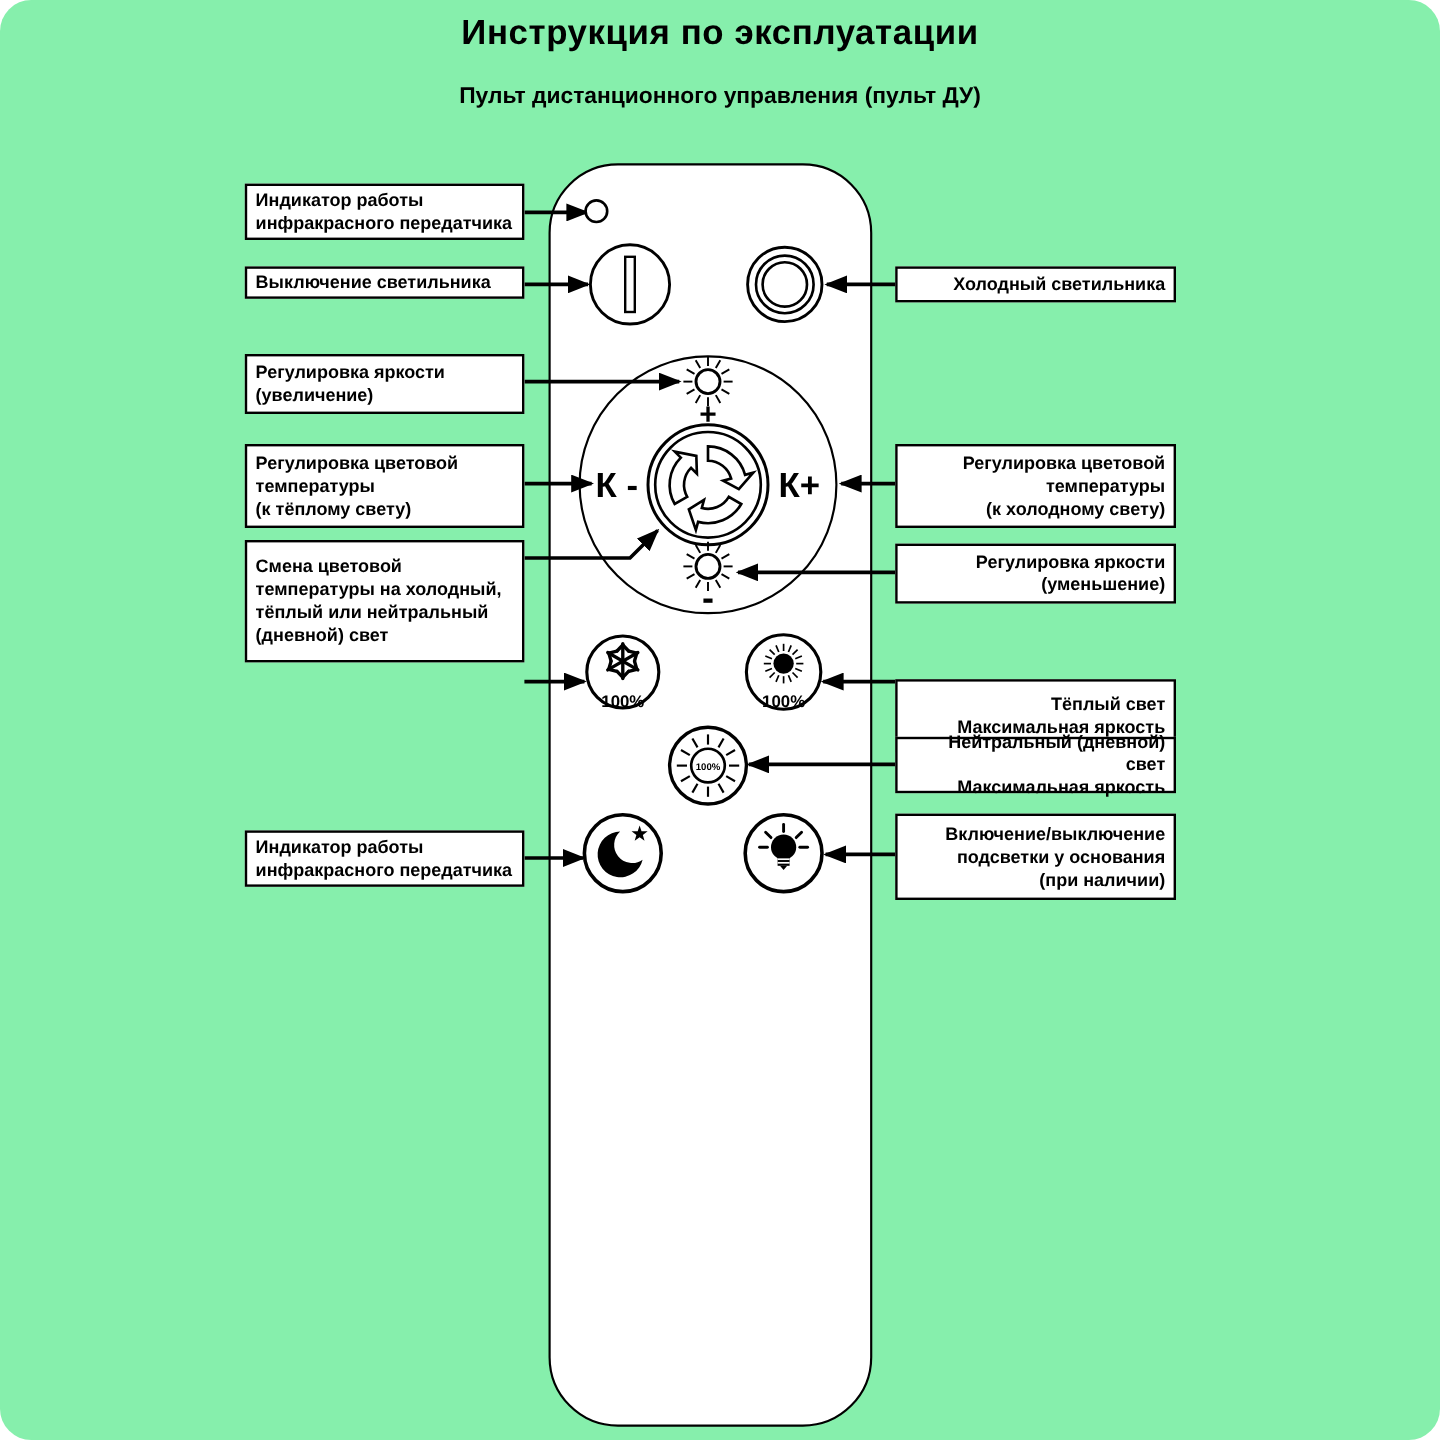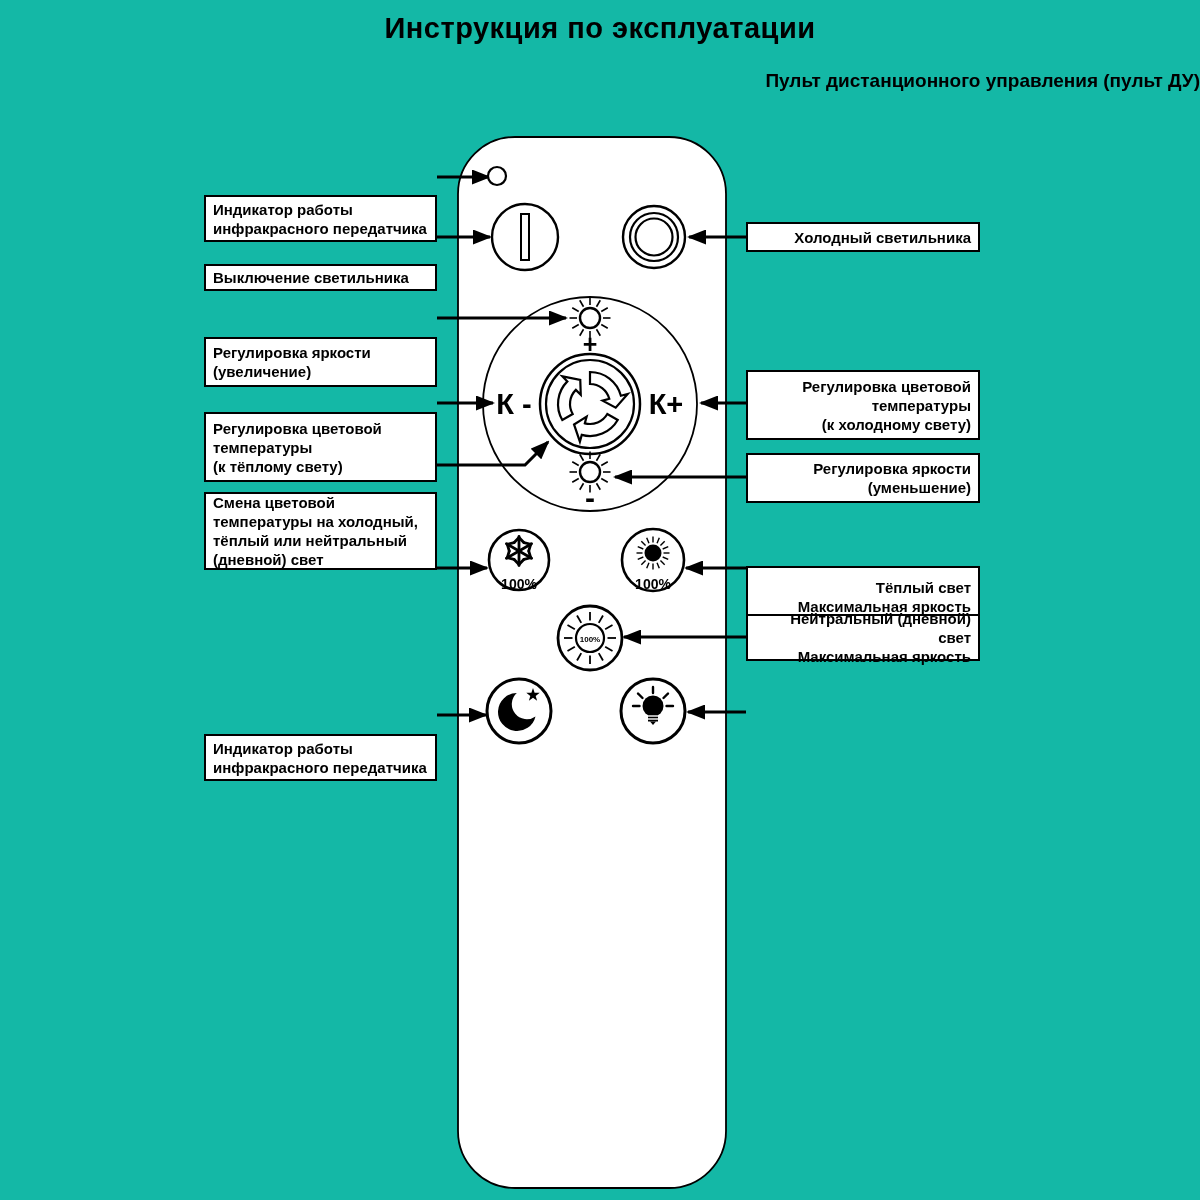--- a/index.html
+++ b/index.html
@@ -1,26 +1,26 @@
 <!DOCTYPE html>
 <html><head>
 <meta charset="utf-8">
 <style>
   html,body{margin:0;padding:0;background:#ffffff;}
-  .canvas{position:relative;width:1200px;height:1200px;background:#14b8a6;overflow:hidden;
-          font-family:"Liberation Sans",sans-serif;color:#000;}
+  .canvas{position:relative;width:1200px;height:1200px;background:#86efac;overflow:hidden;
+          font-family:"Liberation Sans",sans-serif;color:#000;border-radius:26px;}
   .title{position:absolute;top:12px;left:0;width:1200px;text-align:center;
          font-size:29px;font-weight:bold;letter-spacing:.5px;}
-  .subtitle{position:absolute;top:70px;left:0;width:1200px;text-align:right;
+  .subtitle{position:absolute;top:70px;left:0;width:1200px;text-align:center;
          font-size:19px;font-weight:bold;}
   svg.diagram{position:absolute;left:0;top:0;}
   .callout{position:absolute;box-sizing:border-box;border:2px solid #000;background:#fff;
            font-size:15px;font-weight:bold;line-height:19px;white-space:pre-line;
            display:flex;align-items:center;padding:2px 7px;}
-  .callout.left{left:204px;width:233px;text-align:left;justify-content:flex-start;margin-top:42px;}
+  .callout.left{left:204px;width:233px;text-align:left;justify-content:flex-start;}
   .callout.right{left:746px;width:234px;text-align:right;justify-content:flex-end;}
   svg text{font-family:"Liberation Sans",sans-serif;font-weight:bold;fill:#000;}
   .ln{stroke:#000;stroke-width:3;fill:none;}
   .outline{stroke:#000;fill:#fff;}
 </style>
 </head>
 <body>
 
 <div class="canvas">
 
@@ -207,31 +207,34 @@
   </svg>
 
   <div class="callout left" style="top:153px;height:47px">Индикатор работы
 инфракрасного передатчика</div>
   <div class="callout left" style="top:222px;height:27px">Выключение светильника</div>
   <div class="callout left" style="top:295px;height:50px">Регулировка яркости
 (увеличение)</div>
   <div class="callout left" style="top:370px;height:70px">Регулировка цветовой
 температуры
 (к тёплому свету)</div>
-  <div class="callout left" style="top:450px;height:78px">Смена цветовой
+  <div class="callout left" style="top:450px;height:102px">Смена цветовой
 температуры на холодный,
 тёплый или нейтральный
 (дневной) свет</div>
   <div class="callout left" style="top:692px;height:47px">Индикатор работы
 инфракрасного передатчика</div>
 
   <div class="callout right" style="top:222px;height:30px">Холодный светильника</div>
   <div class="callout right" style="top:370px;height:70px">Регулировка цветовой
 температуры
 (к холодному свету)</div>
   <div class="callout right" style="top:453px;height:50px">Регулировка яркости
 (уменьшение)</div>
   <div class="callout right" style="top:566px;height:61px">Тёплый свет
 Максимальная яркость</div>
   <div class="callout right" style="top:614px;height:47px">Нейтральный (дневной) свет
 Максимальная яркость</div>
+  <div class="callout right" style="top:678px;height:72px">Включение/выключение
+подсветки у основания
+(при наличии)</div>
 
 </div>
 
 </body></html>

